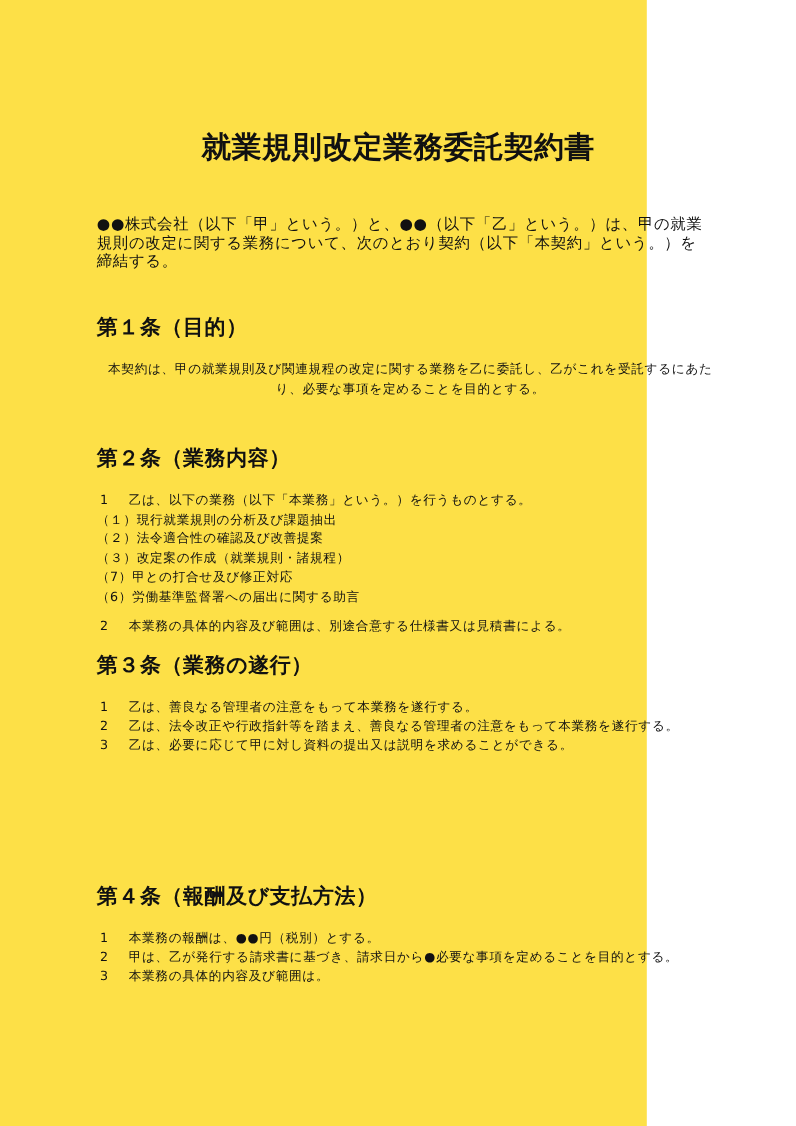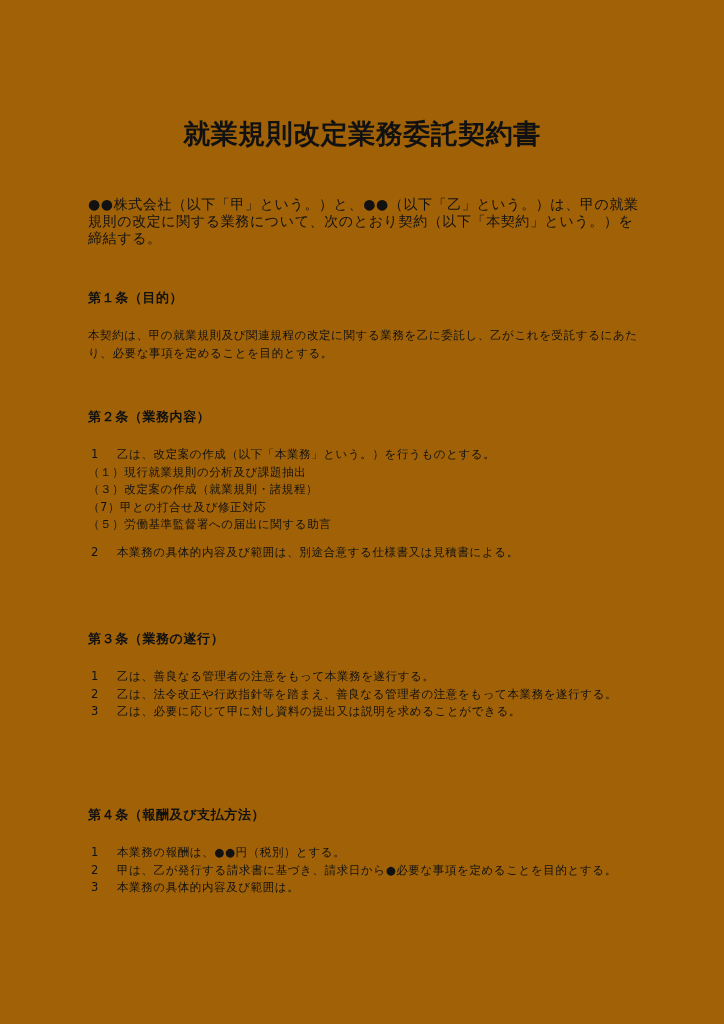--- a/index.html
+++ b/index.html
@@ -11,22 +11,22 @@
       width: 724px;
       height: 1024px;
       position: relative;
       overflow: hidden;
       font-family: "DejaVu Sans", "Liberation Sans", sans-serif;
       color: #111111;
     }
     .page {
       position: absolute;
       left: 0; top: 0;
-      width: 724px; height: 1024px;
-      background: #a16207;
+      width: 588px; height: 1024px;
+      background: #fde047;
       text-decoration: underline;
     }
     .title {
       position: absolute;
       top: 116px;
       left: 0;
       width: 724px;
       text-align: center;
       font-size: 27px;
       font-weight: bold;
@@ -41,74 +41,76 @@
       font-size: 14px;
       line-height: 17px;
       letter-spacing: 0.6px;
     }
     .article {
       position: absolute;
       left: 88px;
       width: 570px;
     }
     .article-heading {
-      font-size: 13px;
+      font-size: 19px;
       font-weight: bold;
       letter-spacing: 0.6px;
       margin: 0 0 17px 0;
       height: 24px;
       line-height: 24px;
     }
     .body-text {
       font-size: 11.5px;
       line-height: 17.5px;
       letter-spacing: 0.6px;
+      text-align: center;
     }
     .line {
       font-size: 11.5px;
       line-height: 17.5px;
       letter-spacing: 0.6px;
       white-space: nowrap;
     }
     .num {
       display: inline-block;
       width: 26px;
       padding-left: 3px;
     }
     .gap {
       height: 10px;
     }
     #art1 { top: 286px; }
     #art2 { top: 405px; }
-    #art3 { top: 627px; }
+    #art3 { top: 593px; }
     #art4 { top: 803px; }
   </style>
 </head>
 <body>
 
 <div class="page">
 
   <div class="title">就業規則改定業務委託契約書</div>
 
   <div class="preamble">●●株式会社（以下「甲」という。）と、●●（以下「乙」という。）は、甲の就業規則の改定に関する業務について、次のとおり契約（以下「本契約」という。）を締結する。</div>
 
   <div class="article" id="art1">
     <div class="article-heading">第１条（目的）</div>
     <div class="body-text">本契約は、甲の就業規則及び関連規程の改定に関する業務を乙に委託し、乙がこれを受託するにあたり、必要な事項を定めることを目的とする。</div>
   </div>
 
   <div class="article" id="art2">
     <div class="article-heading">第２条（業務内容）</div>
     <div class="line">
-      <span class="num">1</span><span>乙は、改定案の作成（以下「本業務」という。）を行うものとする。</span>
+      <span class="num">1</span><span>乙は、以下の業務（以下「本業務」という。）を行うものとする。</span>
     </div>
     <div class="line">（１）現行就業規則の分析及び課題抽出</div>
+    <div class="line">（２）法令適合性の確認及び改善提案</div>
     <div class="line">（３）改定案の作成（就業規則・諸規程）</div>
     <div class="line">（7）甲との打合せ及び修正対応</div>
-    <div class="line">（５）労働基準監督署への届出に関する助言</div>
+    <div class="line">（6）労働基準監督署への届出に関する助言</div>
     <div class="gap"></div>
     <div class="line">
       <span class="num">2</span><span>本業務の具体的内容及び範囲は、別途合意する仕様書又は見積書による。</span>
     </div>
   </div>
 
   <div class="article" id="art3">
     <div class="article-heading">第３条（業務の遂行）</div>
     <div class="line">
       <span class="num">1</span><span>乙は、善良なる管理者の注意をもって本業務を遂行する。</span>

